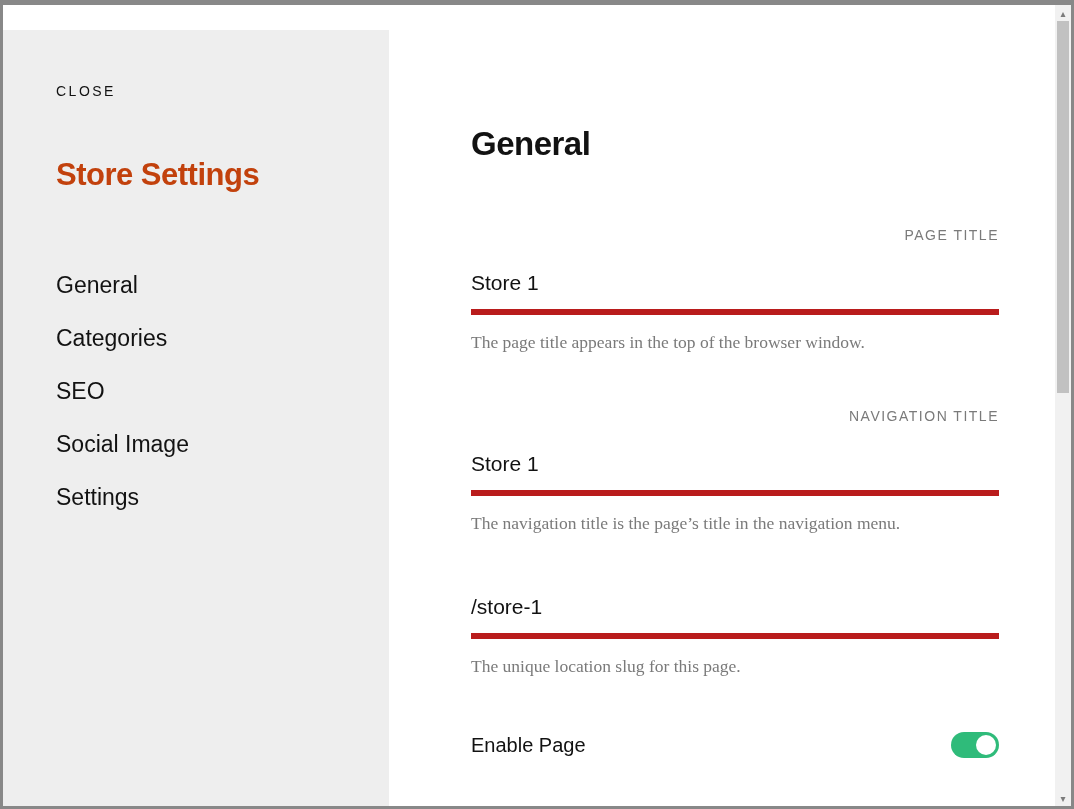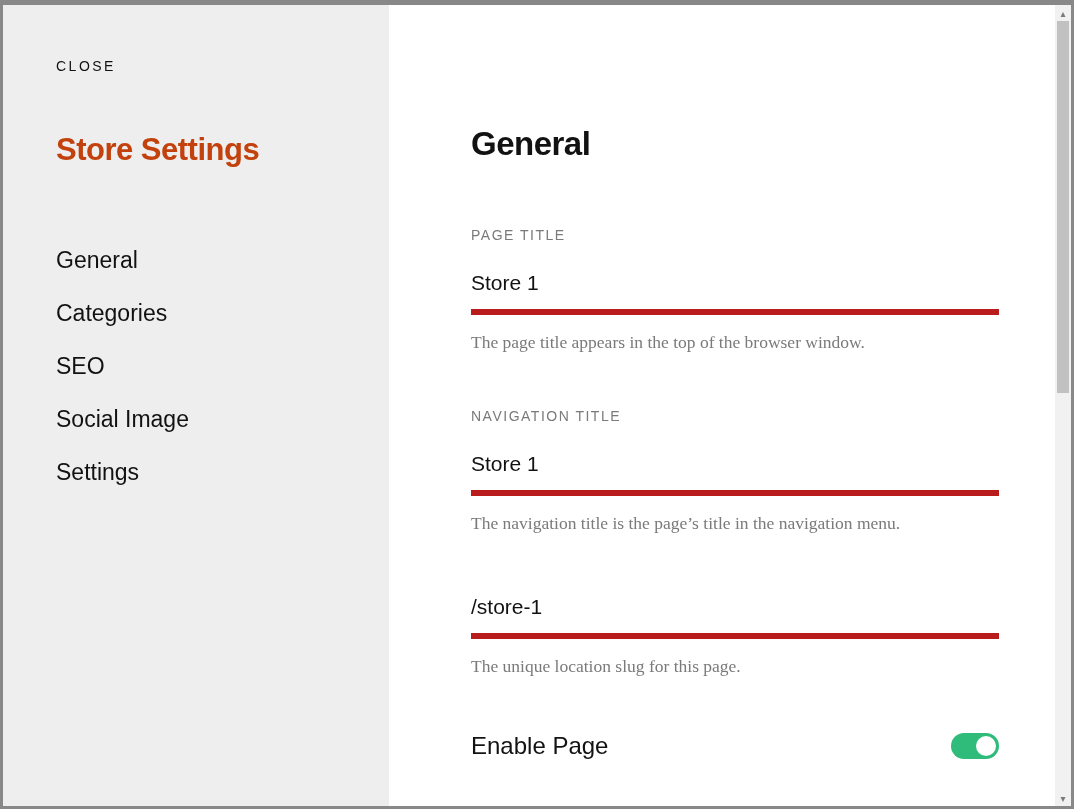--- a/index.html
+++ b/index.html
@@ -22,20 +22,21 @@
       right: 3px;
       bottom: 3px;
       background: #fff;
       display: flex;
     }
     .sidebar {
       width: 386px;
       background: #eeeeee;
       padding: 52px 15px 0 53px;
       flex-shrink: 0;
+      margin-top: 25px;
     }
     .close-btn {
       font-size: 14px;
       letter-spacing: 2.5px;
       font-weight: 500;
       color: #121212;
       cursor: pointer;
       margin-bottom: 58px;
       display: inline-block;
     }
@@ -73,20 +74,21 @@
     .field-group {
       margin-bottom: 52px;
     }
     .field-label {
       font-size: 14px;
       letter-spacing: 1.5px;
       color: #7a7a7a;
       font-weight: 400;
       margin-bottom: 22px;
       text-transform: uppercase;
+      text-align: right;
     }
     .field-input {
       font-size: 21px;
       color: #121212;
       border: none;
       border-bottom: 6px solid #b91c1c;
       padding: 6px 0 14px 0;
       width: 100%;
       outline: none;
       font-family: inherit;
@@ -99,21 +101,21 @@
       line-height: 1.55;
       font-family: Liberation Serif, serif;
     }
     .toggle-row {
       display: flex;
       justify-content: space-between;
       align-items: center;
       margin-top: 24px;
     }
     .toggle-label {
-      font-size: 24px;
+      font-size: 20px;
       color: #121212;
     }
     .toggle {
       width: 48px;
       height: 26px;
       background: #2fbb7a;
       border-radius: 13px;
       position: relative;
       cursor: pointer;
     }

